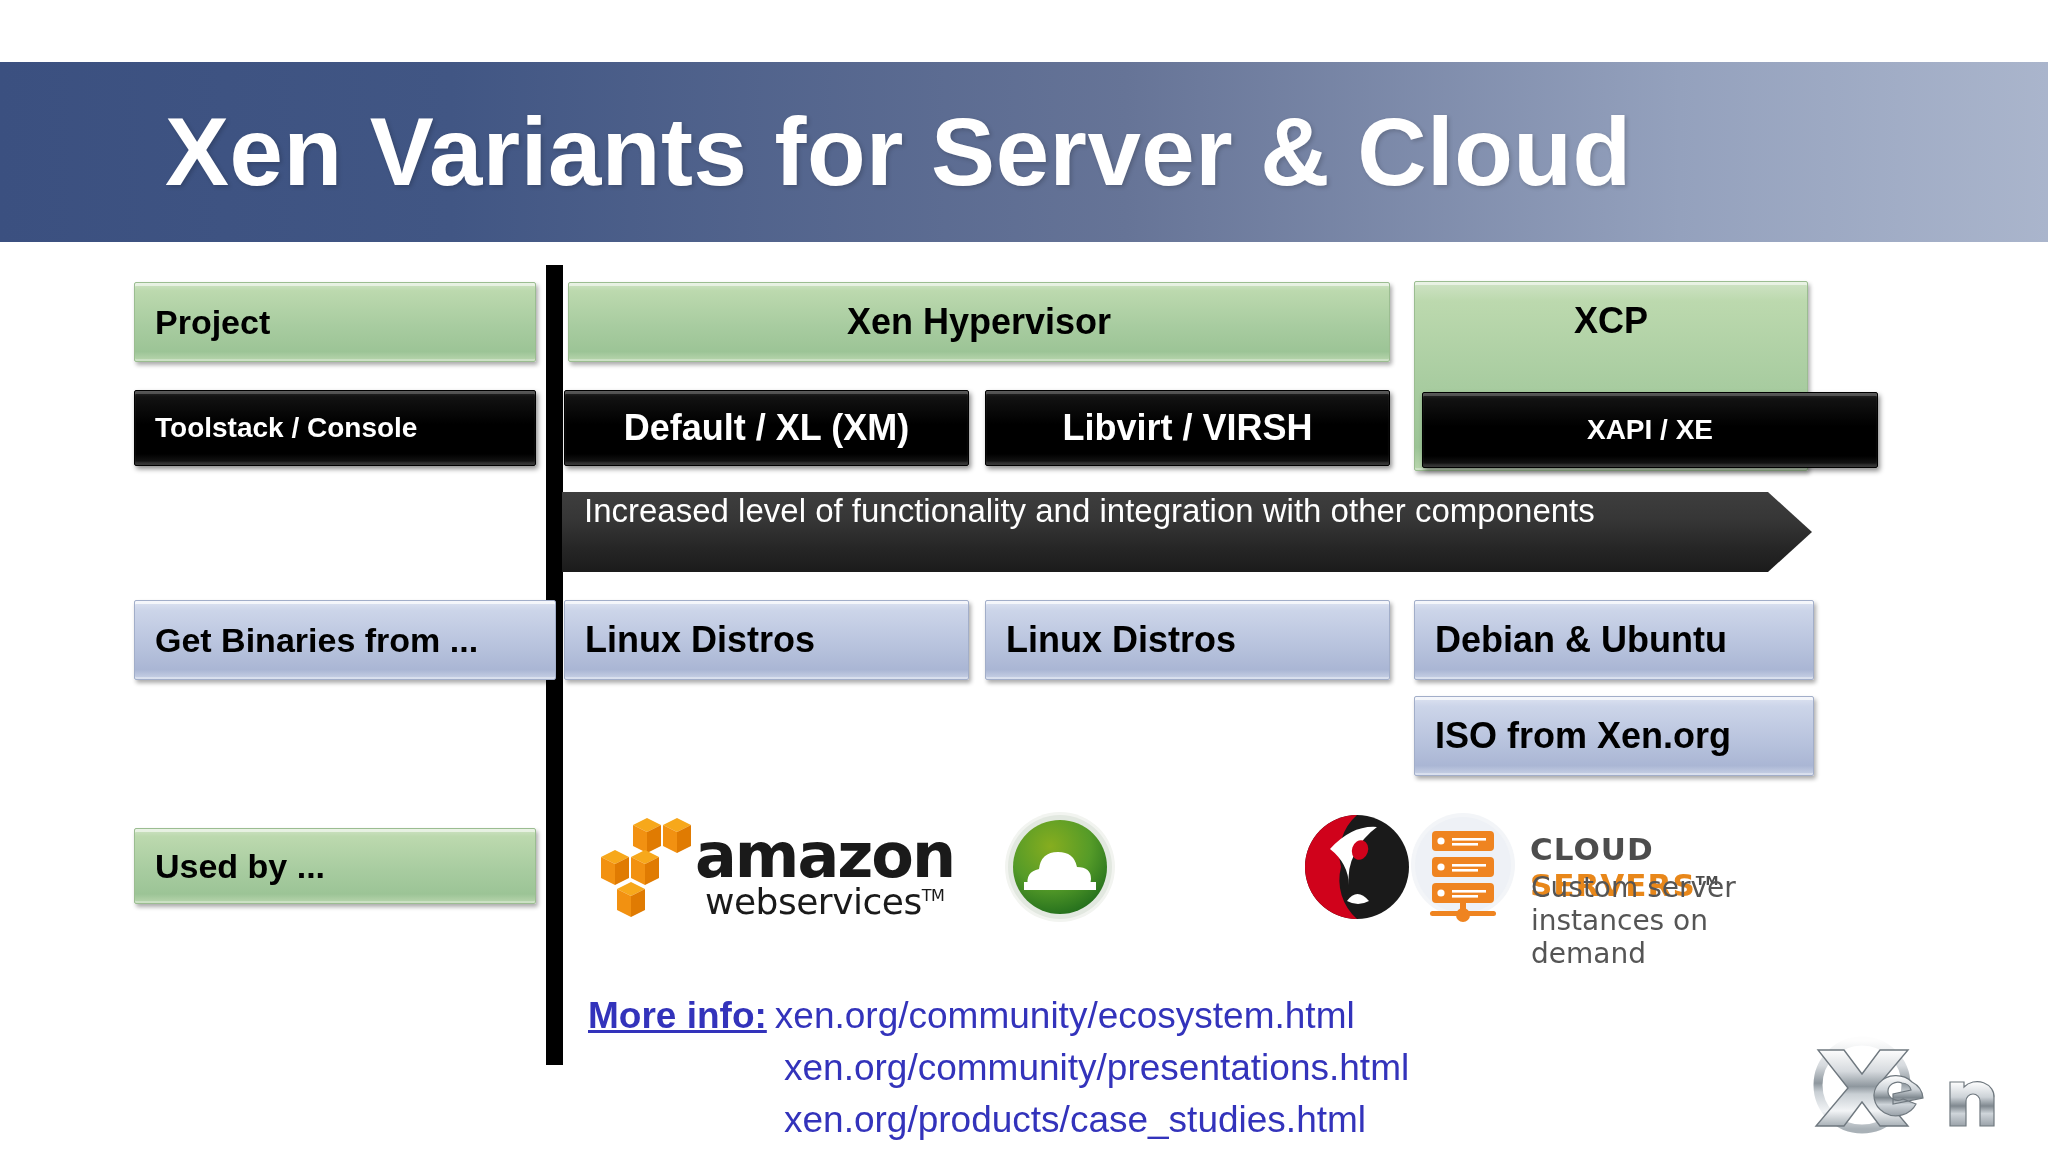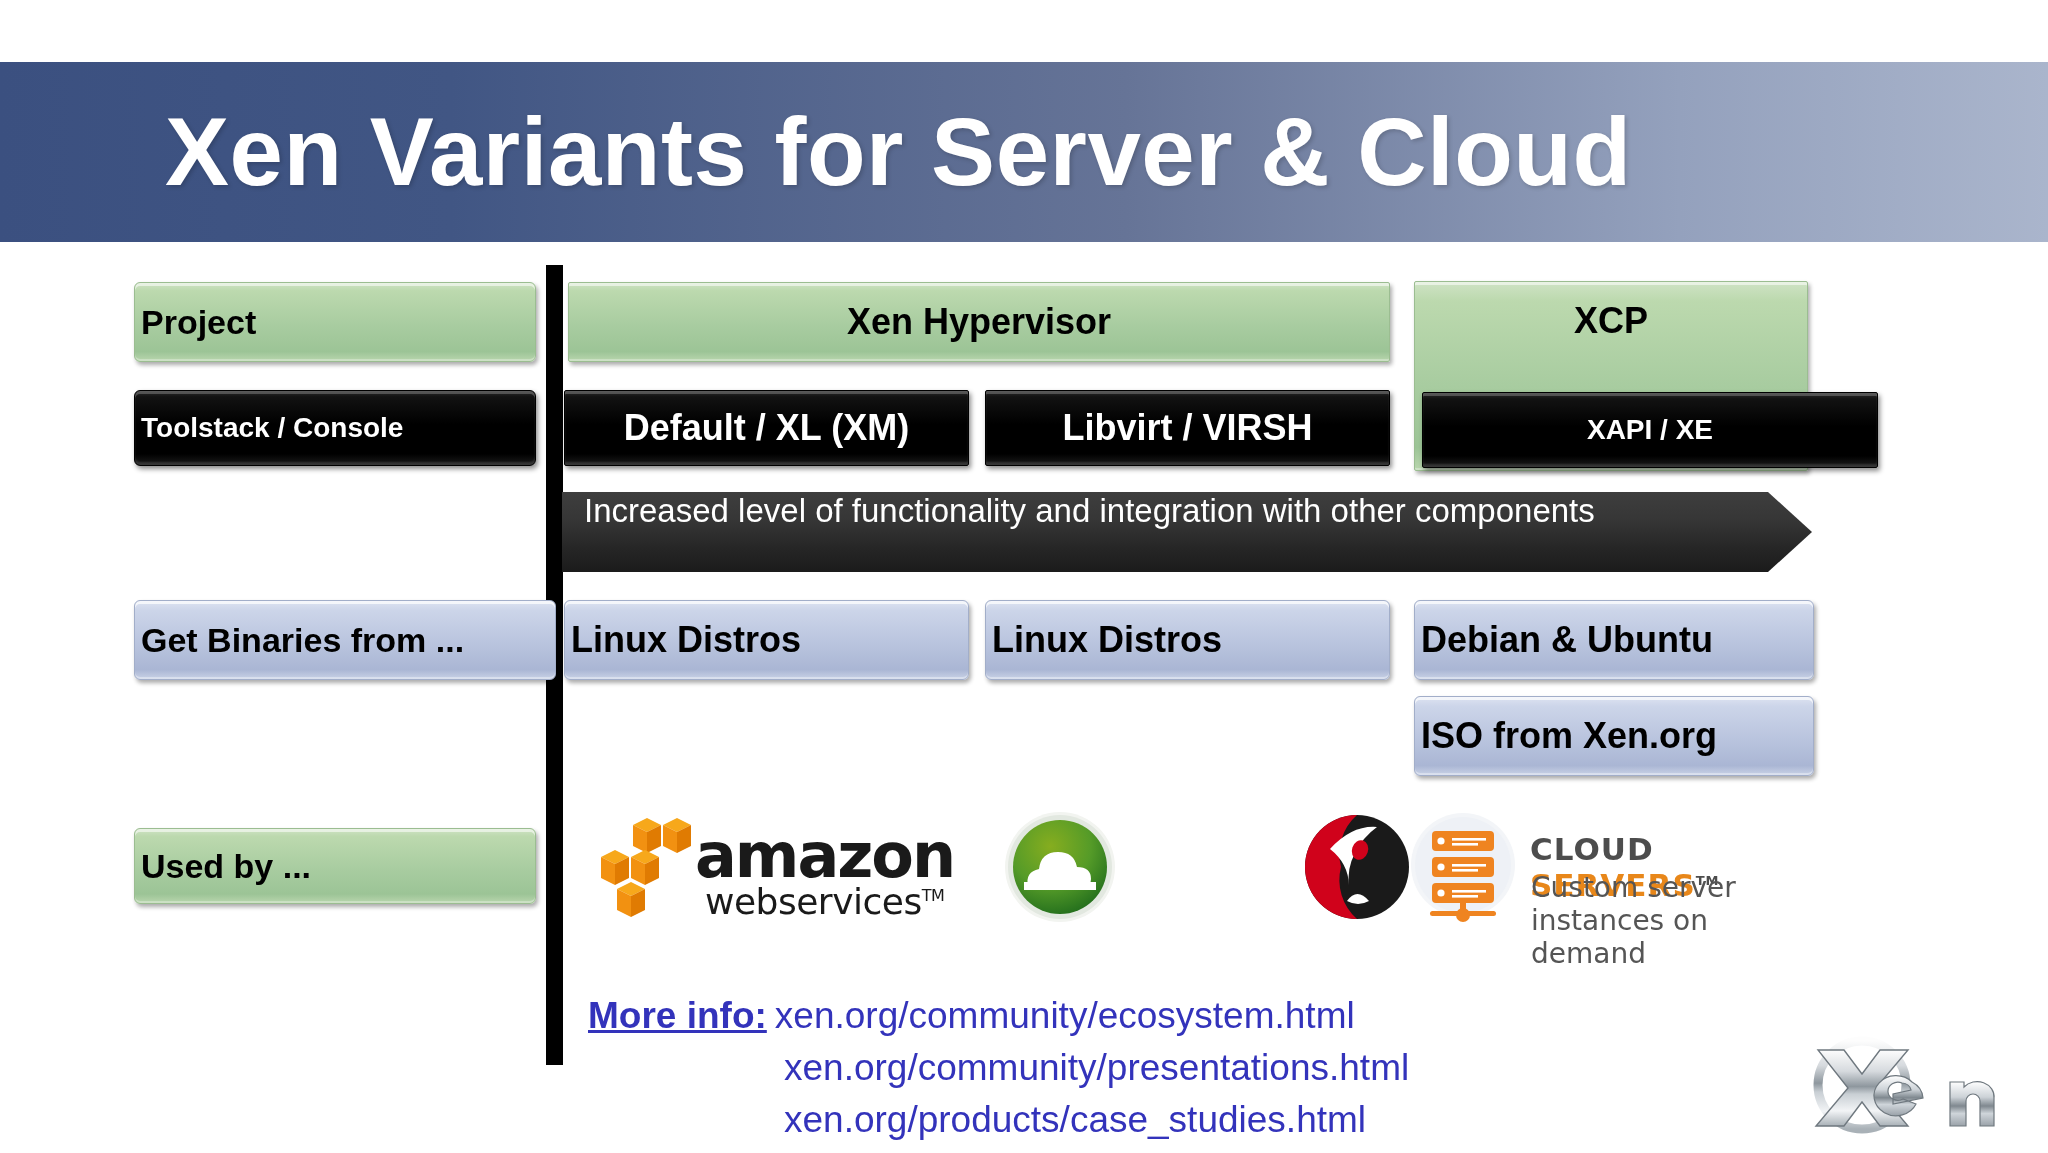--- a/index.html
+++ b/index.html
@@ -63,21 +63,21 @@
                 inset 0 -3px 2px rgba(255,255,255,0.12);
   }
   .box-blue {
     background: linear-gradient(to bottom, #dde3f1 0%, #ccd5e9 12%, #b9c4de 55%, #aab6d4 88%, #c9d2e6 100%);
     color: #000000;
     border: 1px solid #a2aec9;
     box-shadow: 2px 3px 4px rgba(0,0,0,0.33),
                 inset 0 3px 0 rgba(255,255,255,0.70),
                 inset 0 -2px 0 rgba(255,255,255,0.35);
   }
-  .pad-left { padding-left: 6px; border-radius: 6px; }
+  .pad-left { padding-left: 20px; }
   .center { justify-content: center; }
 
   
   .divider {
     position: absolute;
     left: 546px;
     top: 265px;
     width: 17px;
     height: 800px;
     background: #000000;

